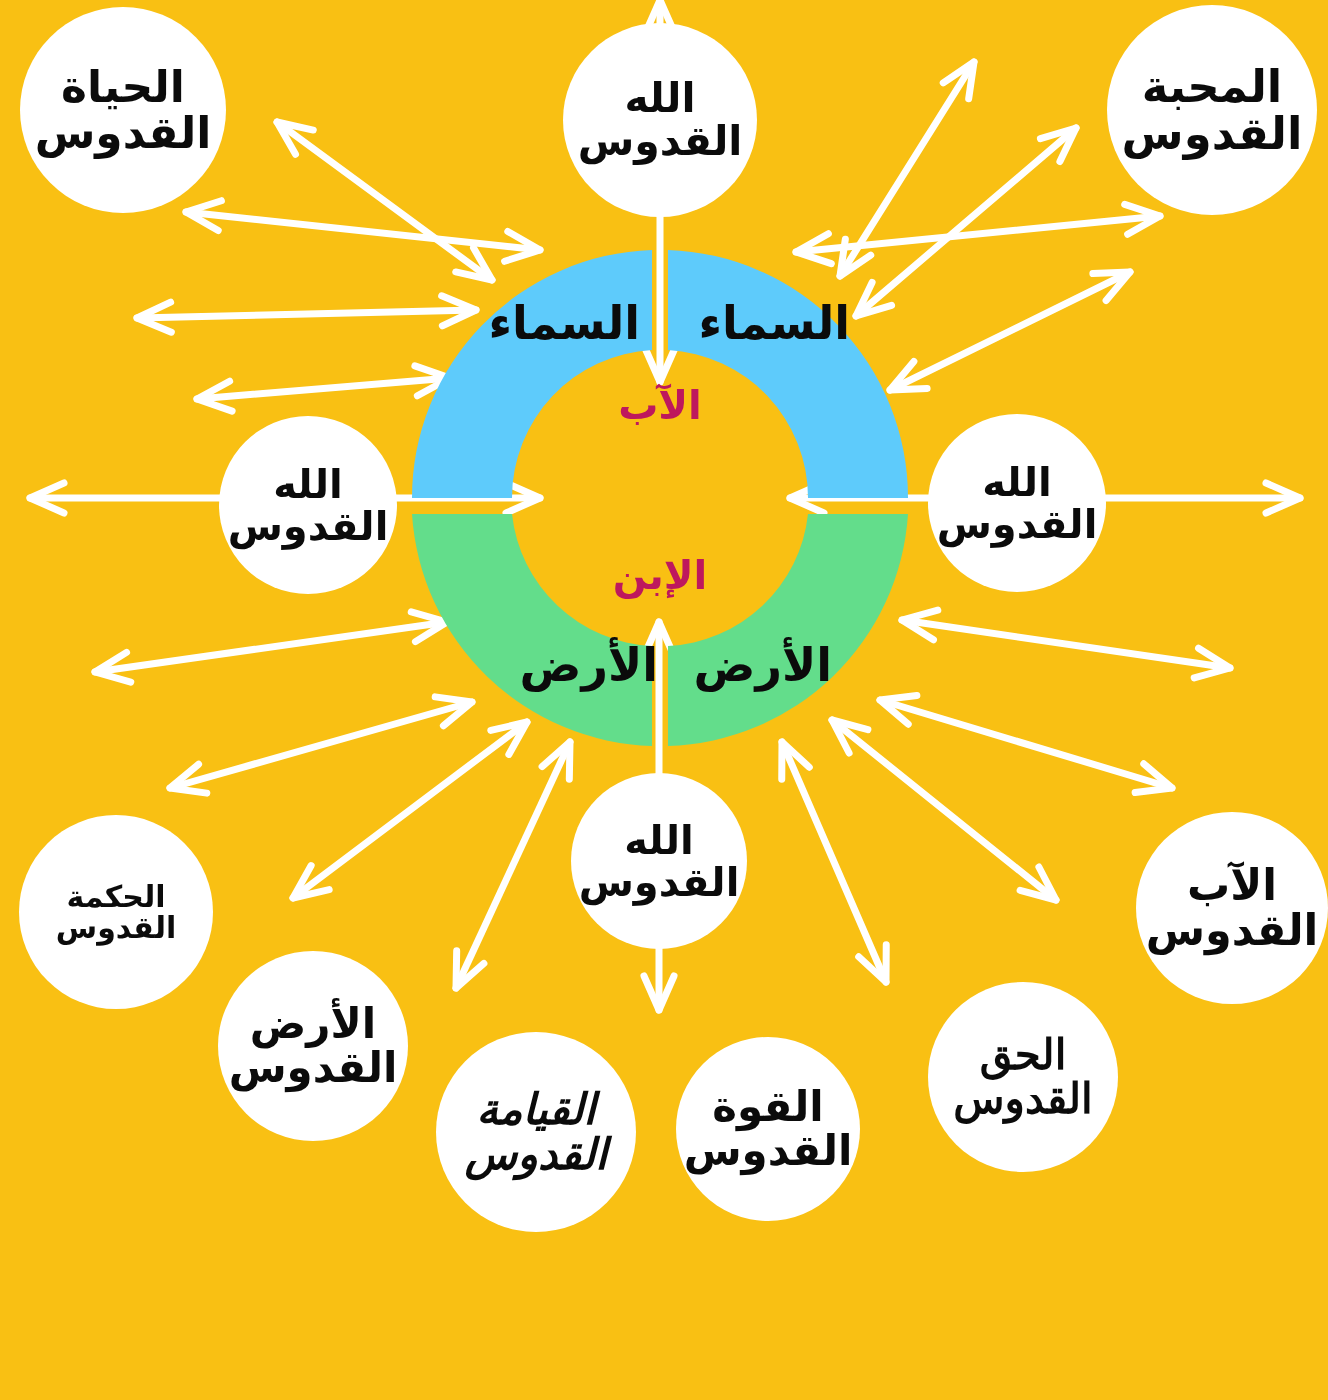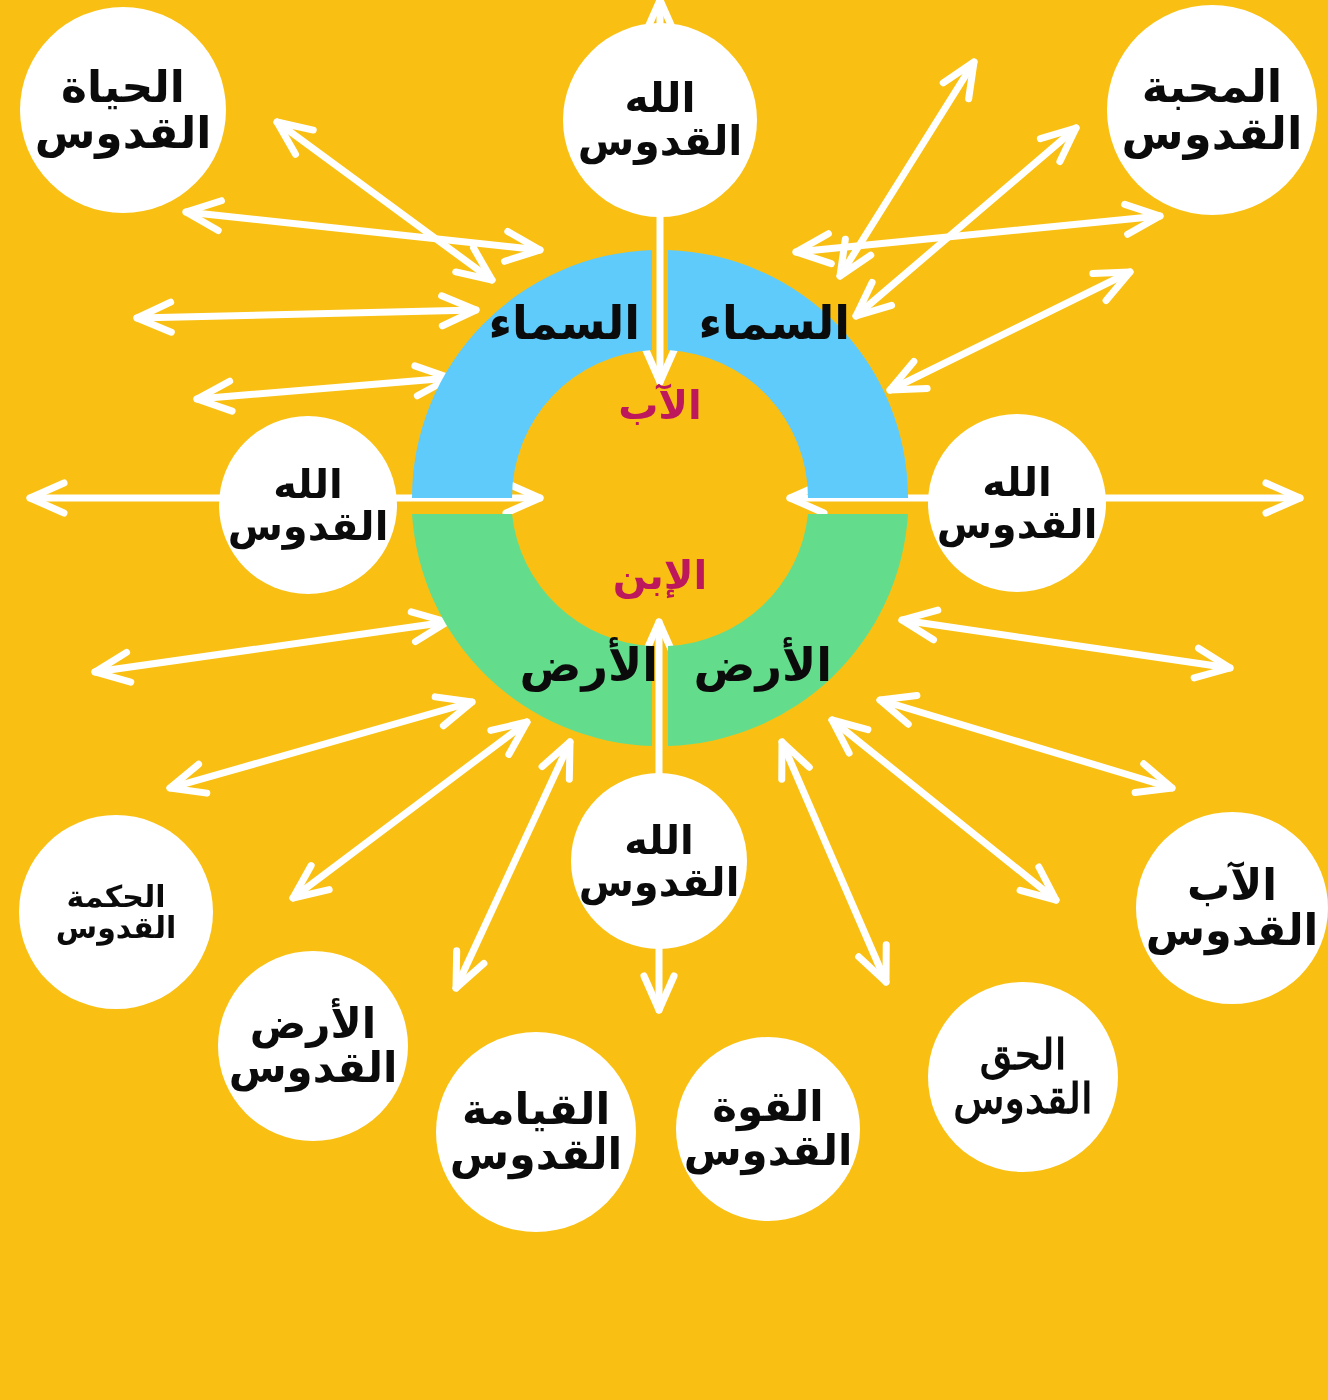--- a/index.html
+++ b/index.html
@@ -210,21 +210,21 @@
       <span>القدوس</span>
     </div>
     <div class="node" style="left: 19px; top: 815px; width: 194px; height: 194px; font-size: 30px;">
       <span>الحكمة</span>
       <span>القدوس</span>
     </div>
     <div class="node" style="left: 218px; top: 951px; width: 190px; height: 190px; font-size: 42px;">
       <span>الأرض</span>
       <span>القدوس</span>
     </div>
-    <div class="node" style="left: 436px; top: 1032px; width: 200px; height: 200px; font-size: 43px;">
+    <div class="node" style="left: 436px; top: 1032px; width: 200px; height: 200px; font-size: 43px; font-style: italic;">
       <span>القيامة</span>
       <span>القدوس</span>
     </div>
     <div class="node" style="left: 571px; top: 773px; width: 176px; height: 176px; font-size: 40px;">
       <span>الله</span>
       <span>القدوس</span>
     </div>
     <div class="node" style="left: 676px; top: 1037px; width: 184px; height: 184px; font-size: 42px;">
       <span>القوة</span>
       <span>القدوس</span>

